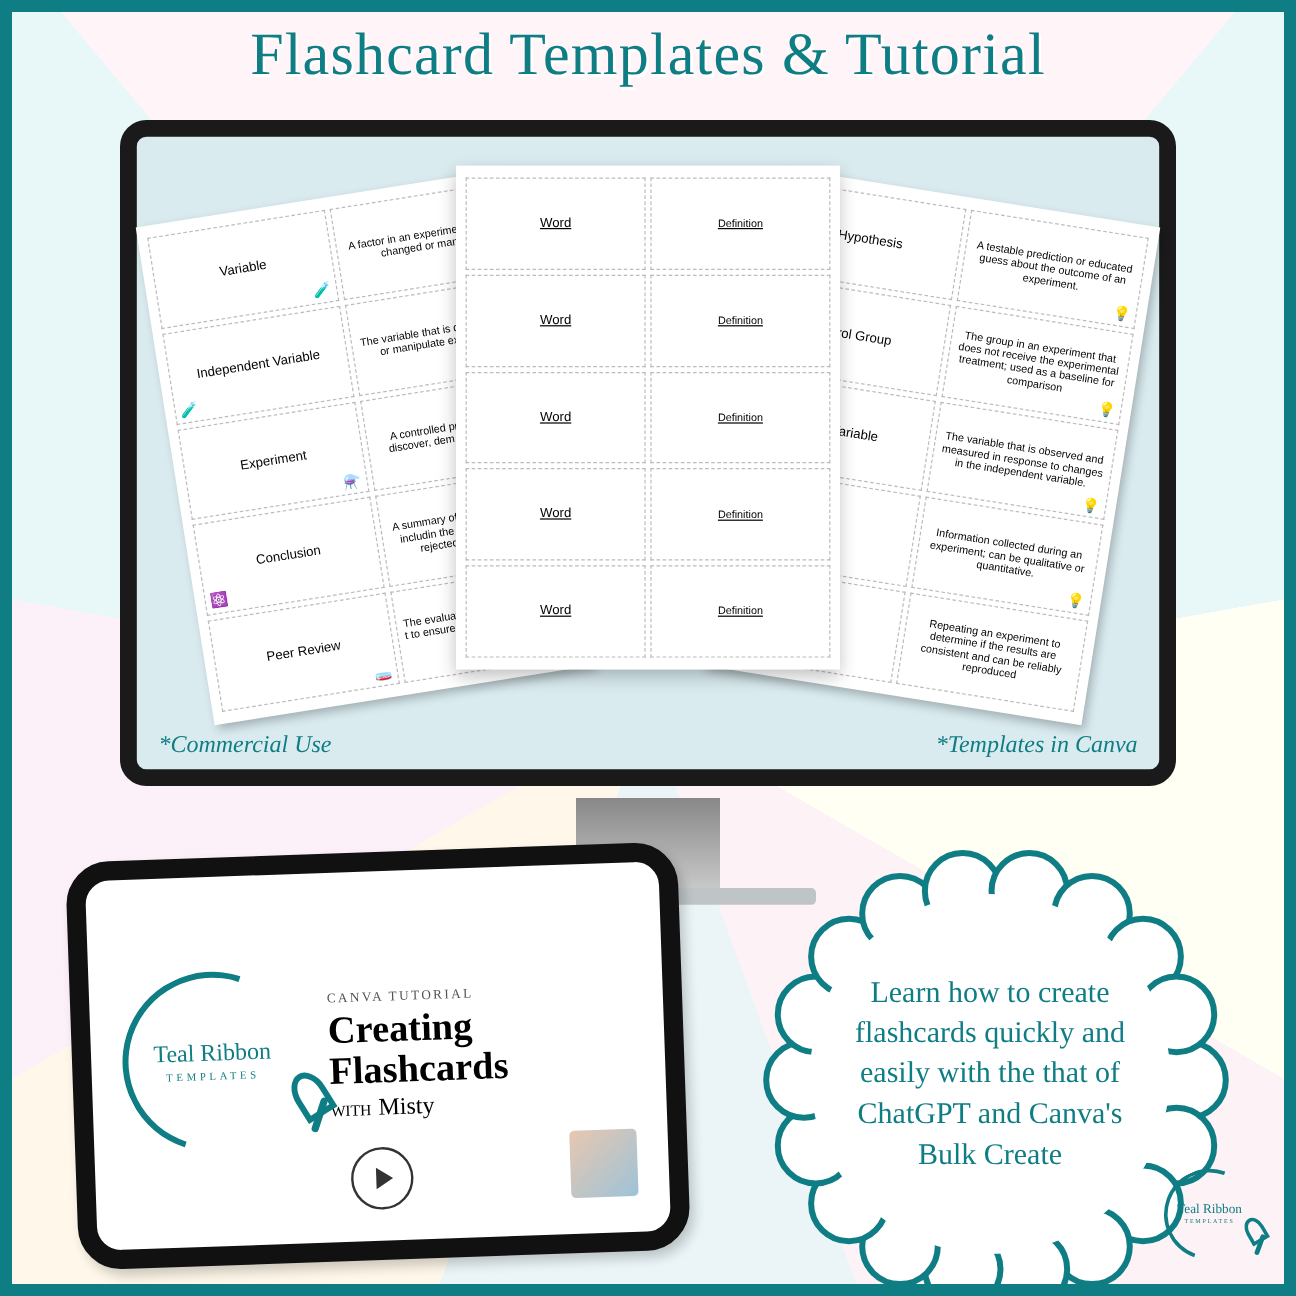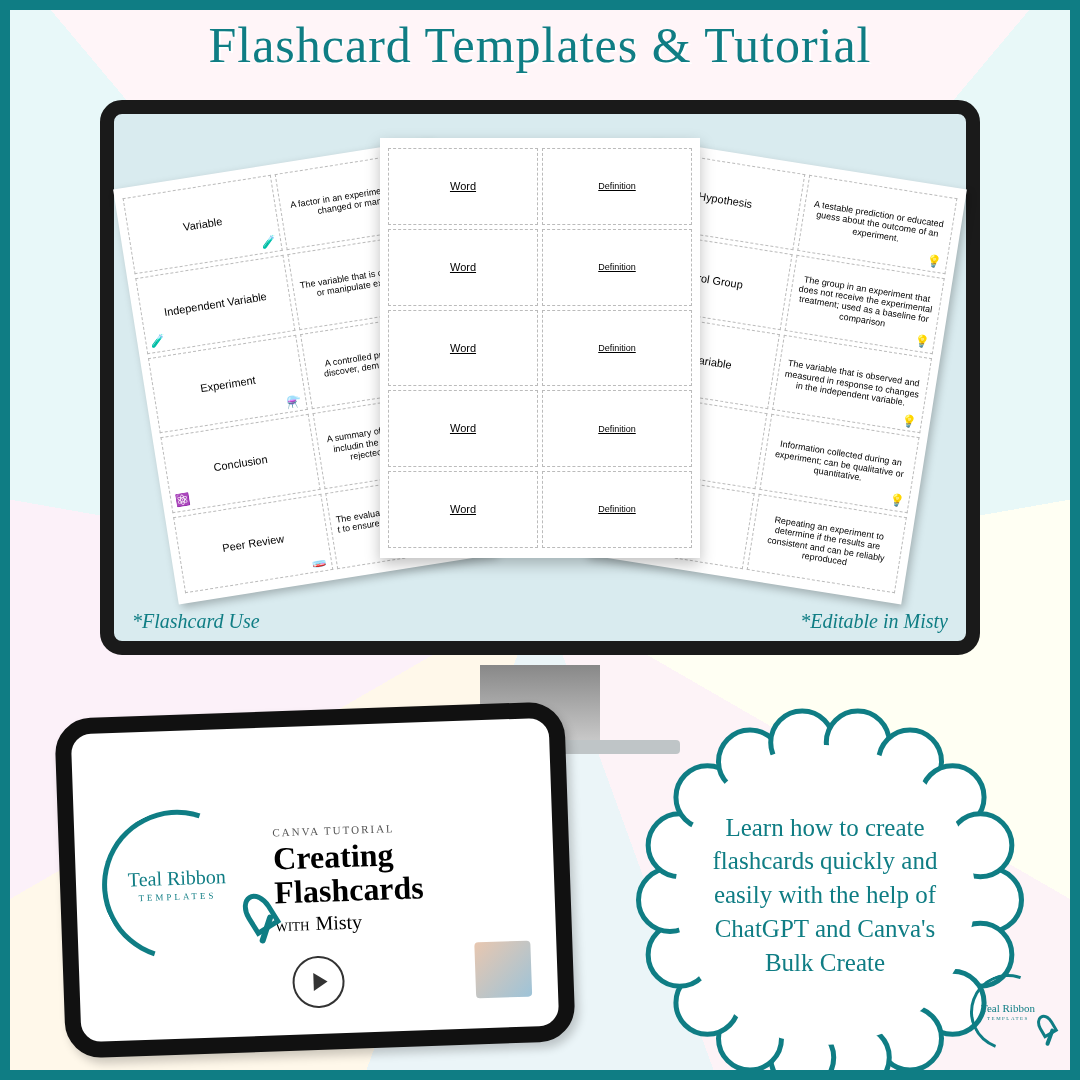--- a/index.html
+++ b/index.html
@@ -384,22 +384,22 @@
         <div class="cell word">Word</div>
         <div class="cell">Definition</div>
         <div class="cell word">Word</div>
         <div class="cell">Definition</div>
         <div class="cell word">Word</div>
         <div class="cell">Definition</div>
       </div>
 
     </div>
     <div class="monitor-notes">
-      <span>*Flashcard Use</span>
-      <span>*Editable in Misty</span>
+      <span>*Commercial Use</span>
+      <span>*Templates in Canva</span>
     </div>
   </div>
 
   <div class="tablet">
     <div class="logo-circle">
       <div class="logo-inner">
         <div class="script">Teal Ribbon</div>
         <div class="small">TEMPLATES</div>
       </div>
       <div class="ribbon"></div>
@@ -430,21 +430,21 @@
         <span style="transform: translate(-160px, 1.95943e-14px);"></span>
         <span style="transform: translate(-150.351px, -54.7232px);"></span>
         <span style="transform: translate(-122.567px, -102.846px);"></span>
         <span style="transform: translate(-80px, -138.564px);"></span>
         <span style="transform: translate(-27.7837px, -157.569px);"></span>
         <span style="transform: translate(27.7837px, -157.569px);"></span>
         <span style="transform: translate(80px, -138.564px);"></span>
         <span style="transform: translate(122.567px, -102.846px);"></span>
         <span style="transform: translate(150.351px, -54.7232px);"></span>
       </div>
-    <div class="badge-inner">Learn how to create flashcards quickly and easily with the help of ChatGPT and Canva's Bulk Create</div>
+    <div class="badge-inner">Learn how to create flashcards quickly and easily with the that of ChatGPT and Canva's Bulk Create</div>
   </div>
 
   <div class="corner-logo">
     <div class="logo-circle">
       <div class="logo-inner">
         <div class="script">Teal Ribbon</div>
         <div class="small">TEMPLATES</div>
       </div>
       <div class="ribbon"></div>
     </div>

